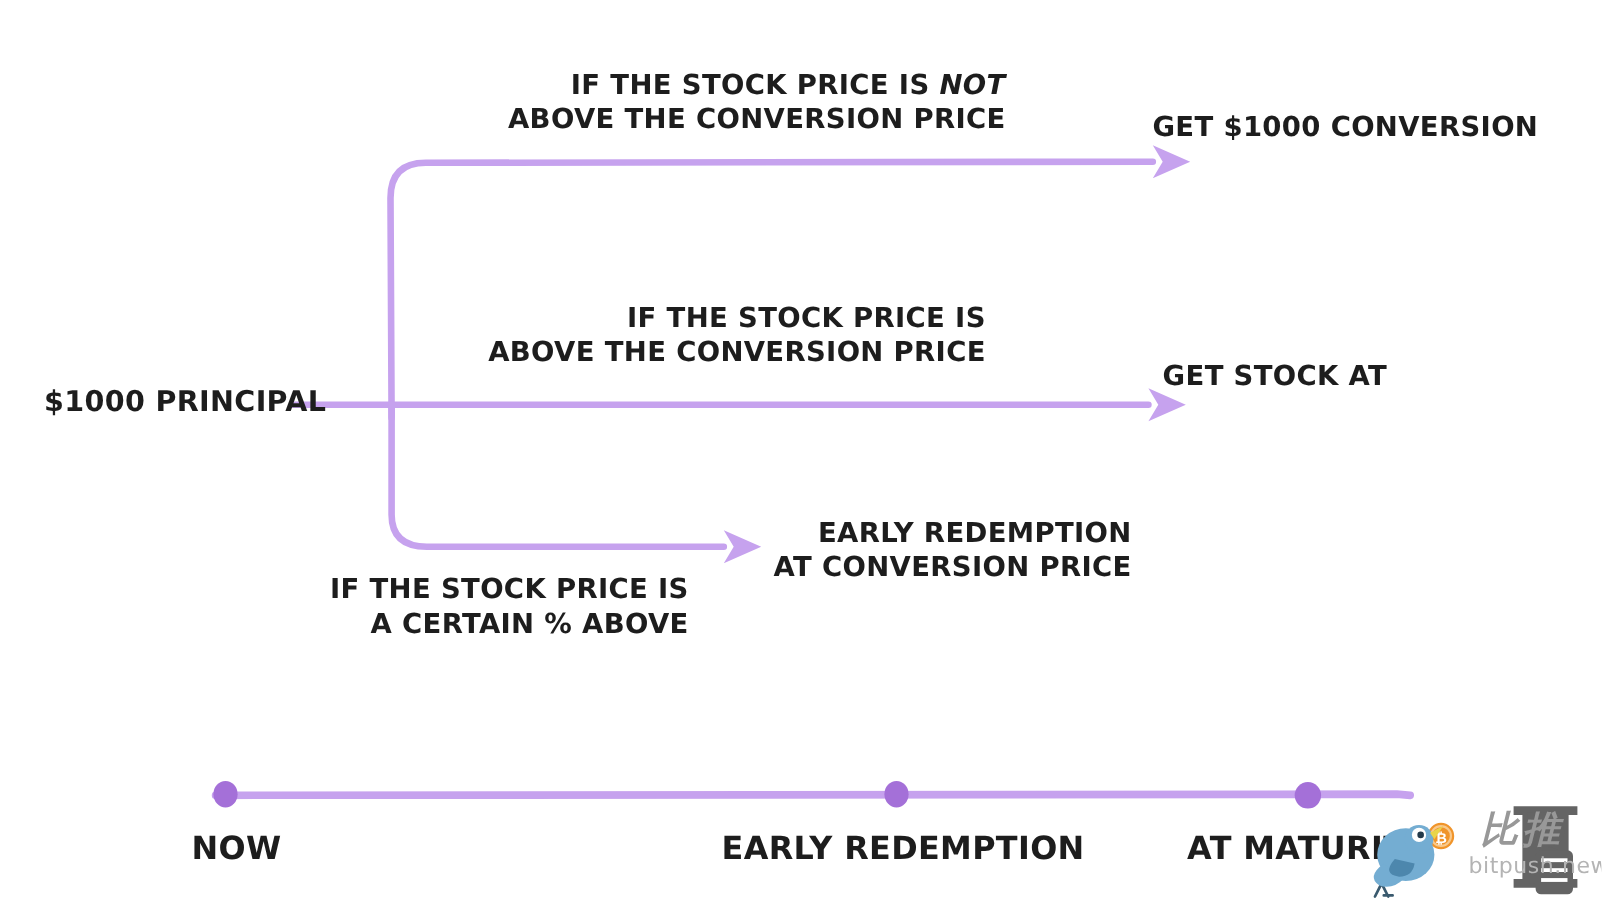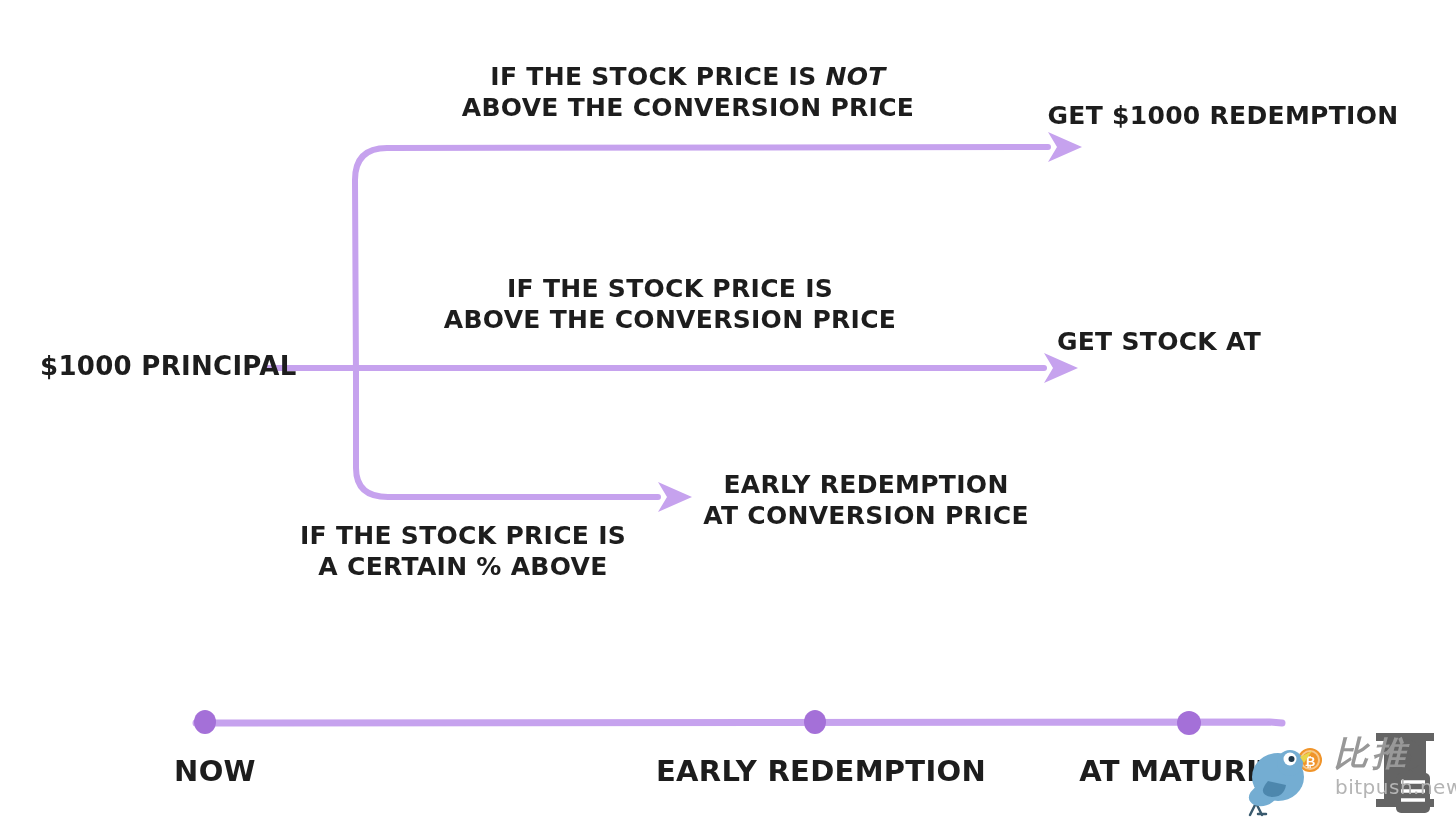--- a/index.html
+++ b/index.html
@@ -8,33 +8,33 @@
     width:1456px;height:819px;
     background:#ffffff;
     overflow:hidden;
     font-family:"DejaVu Sans","Liberation Sans",sans-serif;
     font-weight:700;
     color:#1d1d1d;
   }
   svg.layer{position:absolute;left:0;top:0;width:1456px;height:819px;}
   .label{
     position:absolute;
-    text-align:center;
+    text-align:right;
     white-space:nowrap;
     line-height:1.24;
     letter-spacing:0.3px;
     font-size:25px;
   }
   .centered{transform:translateX(-50%);}
   .em{font-style:italic;}
   .principal{font-size:26px;text-align:center;}
   .tl-label{font-size:29px;}
   .watermark{position:absolute;left:1238px;top:725px;width:218px;height:94px;}
   .wm-cn{
-    position:absolute;left:96px;top:6px;
+    position:absolute;left:108px;top:6px;
     font-size:34px;color:#989898;font-style:italic;letter-spacing:4px;
     font-weight:700;
   }
   .wm-en{
     position:absolute;left:97px;top:50px;
     font-size:20px;color:#b4b4b4;font-weight:400;letter-spacing:0.5px;
     font-style:normal;
   }
 </style>
 </head>
@@ -63,21 +63,21 @@
     <span>$1000 PRINCIPAL</span>
   </div>
 
   <div class="label centered" style="left:688px;top:61px;">
     <span>IF THE STOCK PRICE IS</span>
     <span class="em">NOT</span><br>
     <span>ABOVE THE CONVERSION PRICE</span>
   </div>
 
   <div class="label centered" style="left:1223px;top:100px;">
-    <span>GET $1000 REDEMPTION</span><br>
+    <span>GET $1000 CONVERSION</span><br>
   </div>
 
   <div class="label centered" style="left:670px;top:273px;">
     <span>IF THE STOCK PRICE IS</span><br>
     <span>ABOVE THE CONVERSION PRICE</span>
   </div>
 
   <div class="label centered" style="left:1159px;top:326px;">
     <span>GET STOCK AT</span><br>
   </div>

